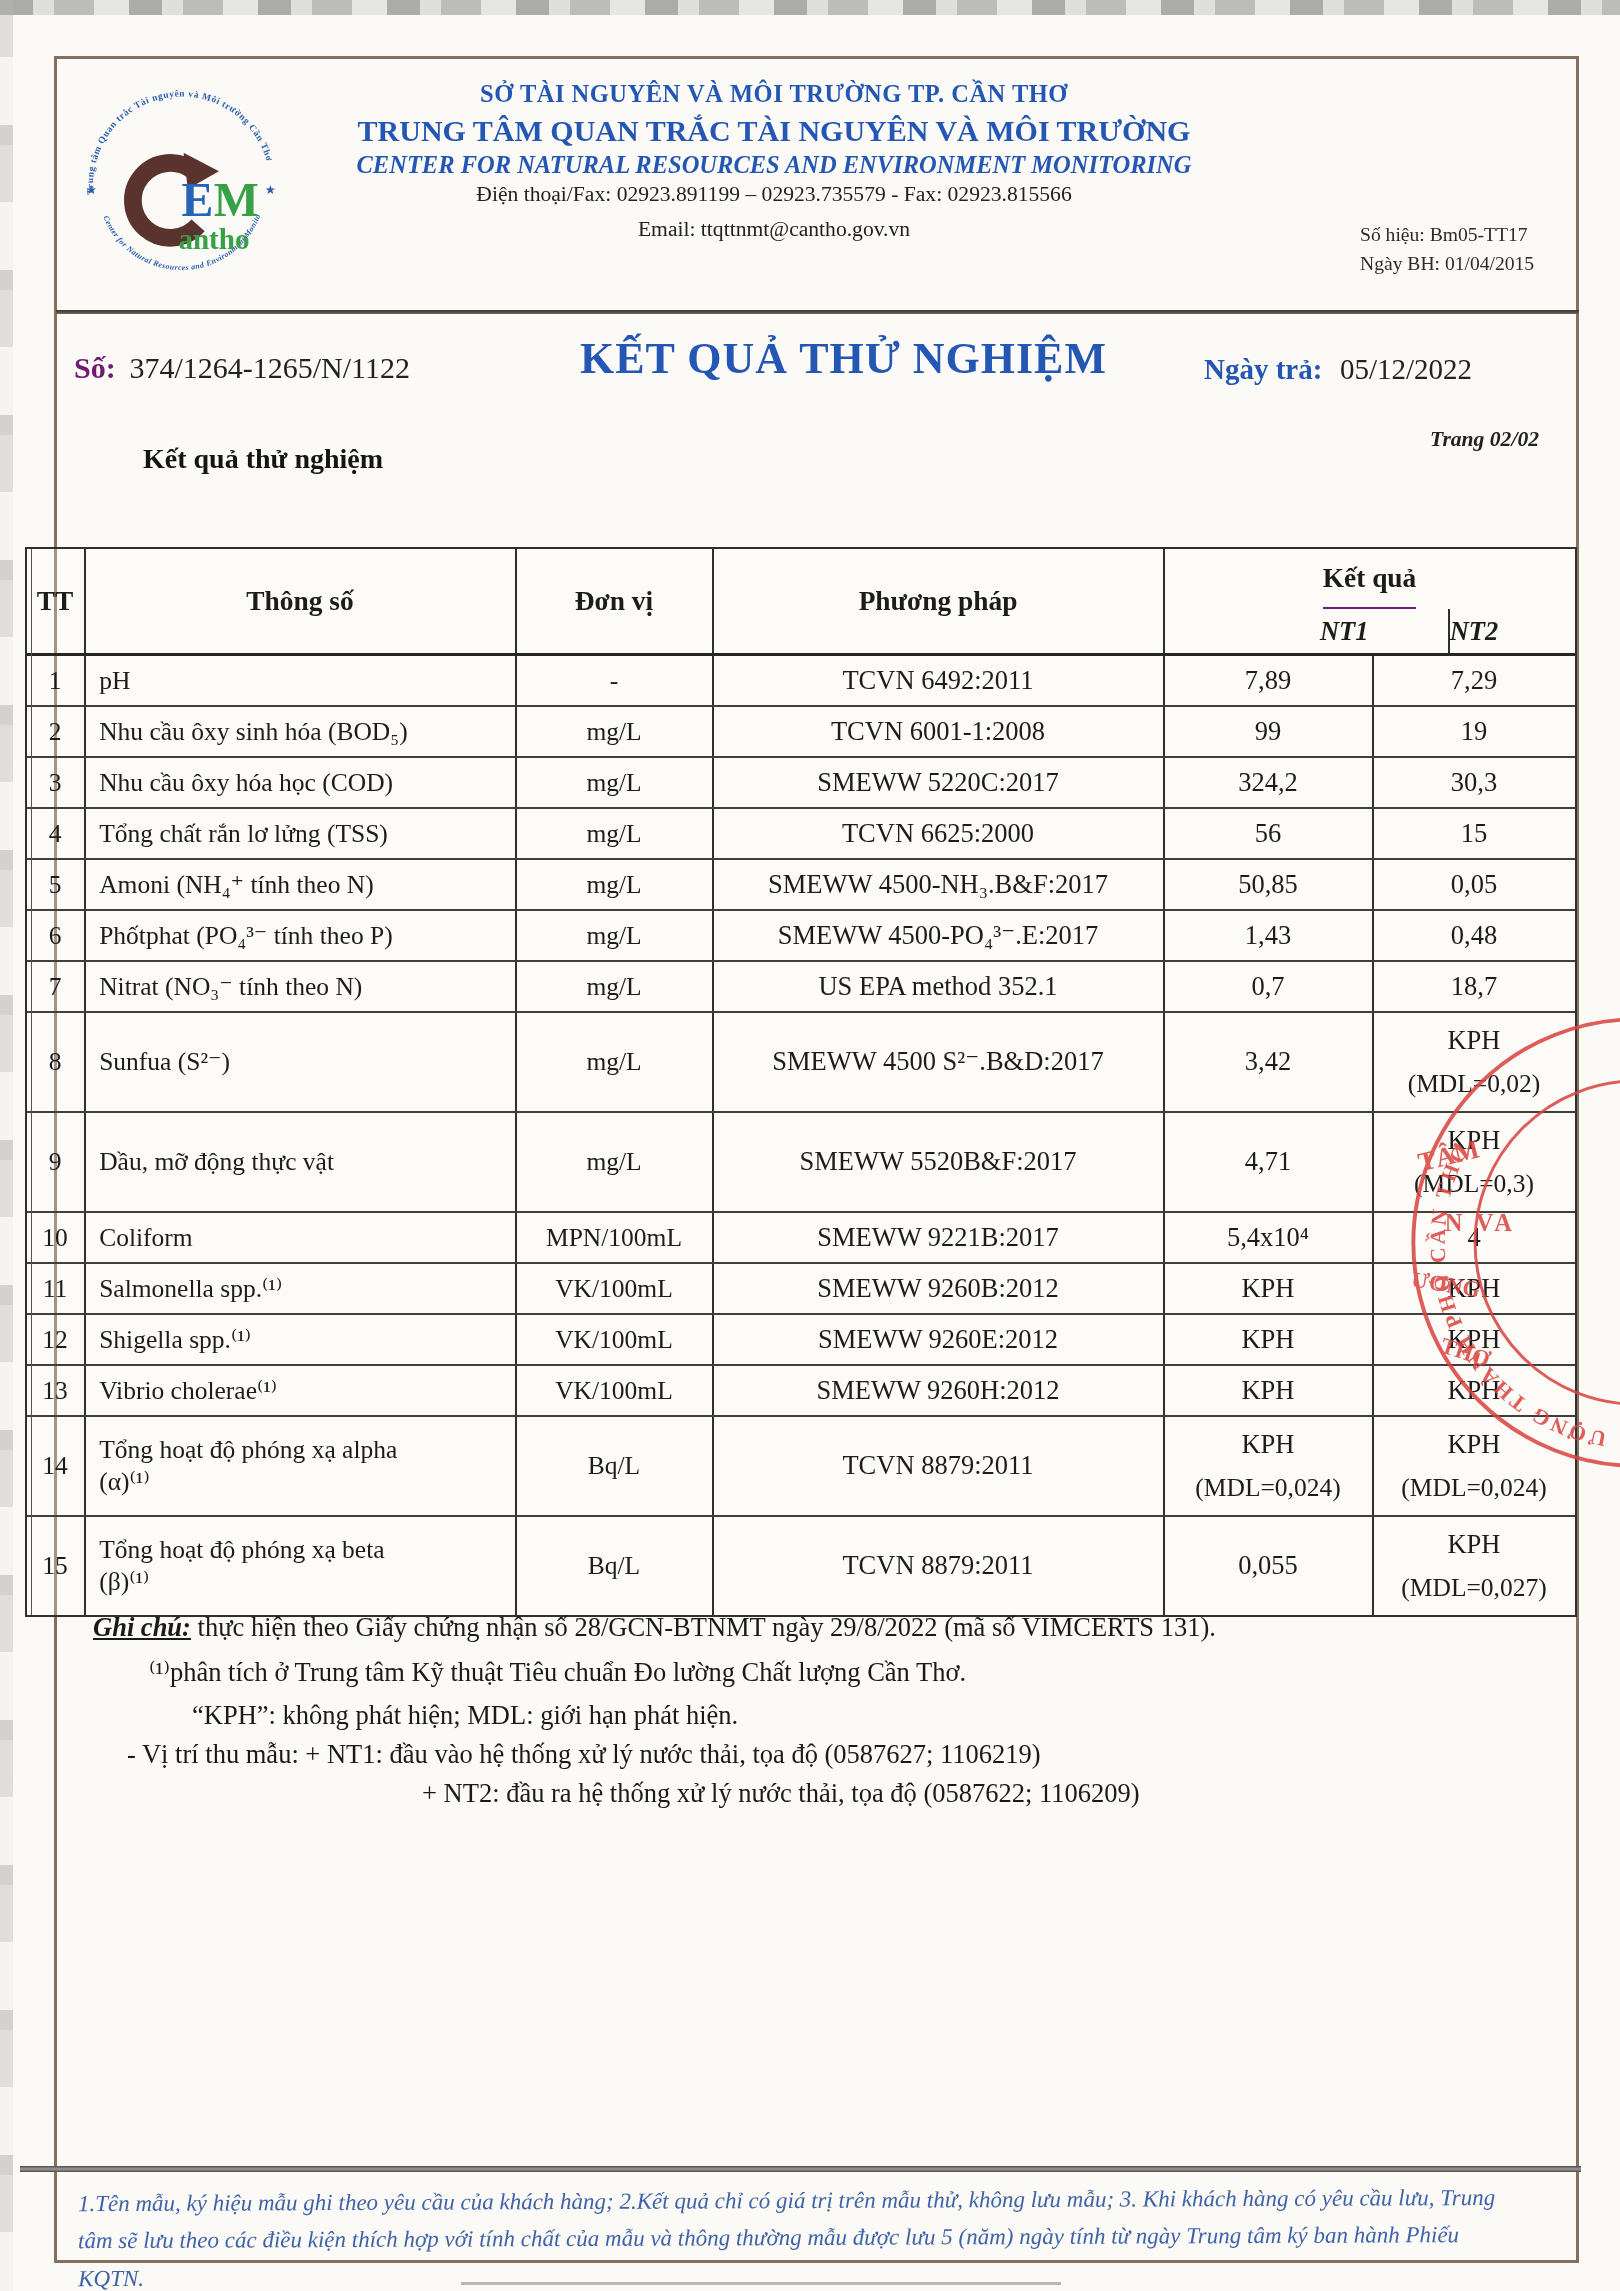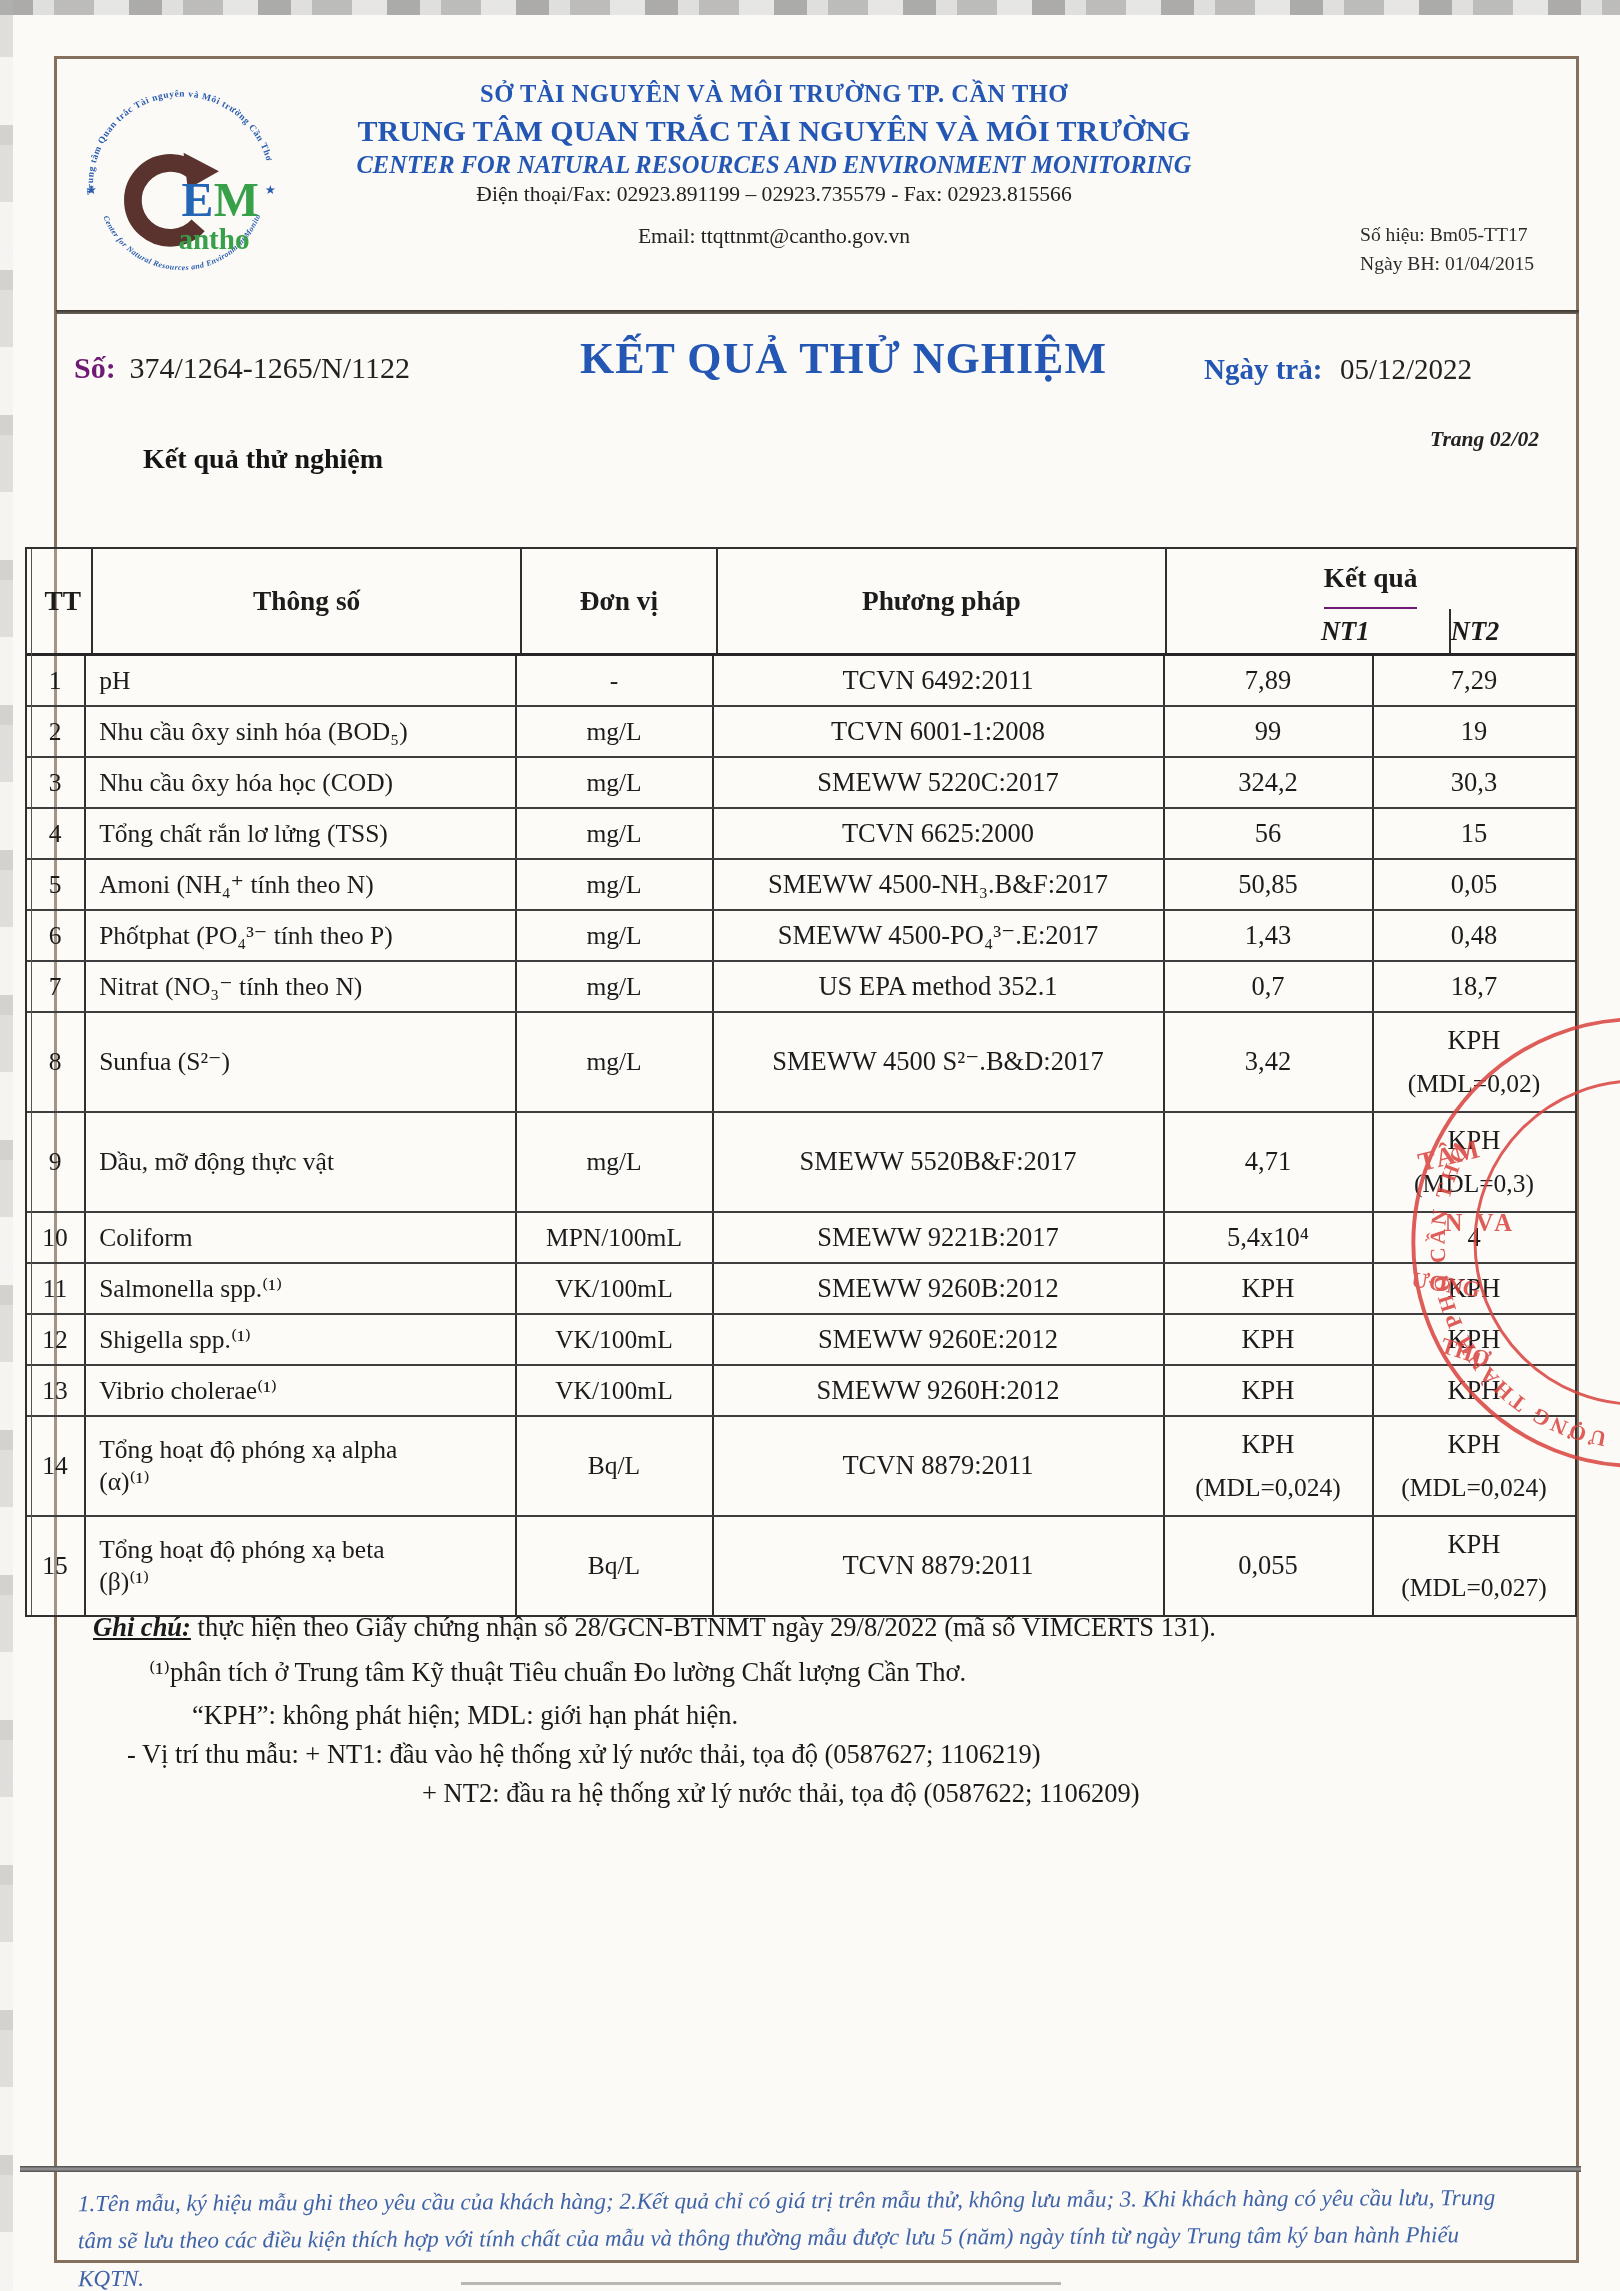--- a/index.html
+++ b/index.html
@@ -16,41 +16,41 @@
   .bottom-scan-line{position:absolute;left:461px;top:2282px;width:600px;height:2.9px;background:#9a9a9a;opacity:.7;}
   .frame{position:absolute;left:54px;top:56px;width:1525px;height:2207px;
     border:3.9px solid #84705c;box-sizing:border-box;}
   
   .head-text{position:absolute;left:284px;top:80px;width:980px;text-align:center;line-height:1.18;}
   .dept{font-size:24.5px;font-weight:bold;color:#2456b4;letter-spacing:0.5px;}
   .center-vi{font-size:30px;font-weight:bold;color:#2456b4;margin-top:3.9px;}
   .center-en{font-size:24.5px;font-weight:bold;font-style:italic;color:#2456b4;margin-top:2.9px;}
   .addr{font-size:21.6px;color:#222;margin-top:5.9px;}
   .phone{font-size:21.6px;color:#222;margin-top:2px;}
-  .email{font-size:21.6px;color:#222;margin-top:17px;}
+  .email{font-size:21.6px;color:#222;margin-top:10px;}
   .form-meta{position:absolute;left:1360px;top:220px;font-size:19.6px;color:#2b2b2b;line-height:1.5;}
   .head-rule{position:absolute;left:56px;top:310px;width:1523px;height:3.9px;
     background:linear-gradient(#3c3831,#6d655a);}
   
   .doc-no{position:absolute;left:74px;top:351px;font-size:30px;}
   .doc-no .lbl{color:#701a75;font-weight:bold;}
   .doc-no .val{color:#222;margin-left:13.7px;}
   .main-title{position:absolute;left:510px;top:333px;width:667px;text-align:center;
     font-size:44px;font-weight:bold;color:#2456b4;letter-spacing:1px;}
   .return{position:absolute;left:1204px;top:353px;font-size:29px;}
   .return .lbl{color:#2456b4;font-weight:bold;}
   .return .val{color:#222;margin-left:17.6px;}
   .trang{position:absolute;left:1372px;top:427px;width:225px;text-align:center;
     font-size:21.6px;font-weight:bold;font-style:italic;color:#222;}
   .subtitle{position:absolute;left:143px;top:443px;font-size:28px;font-weight:bold;color:#151515;}
   
   .tbl{position:absolute;left:24.5px;top:547px;width:1552px;box-sizing:border-box;
     border:2px solid #2f2f2f;border-top-width:2.9px;border-bottom-width:2.9px;background:rgba(255,255,255,.25);}
   .tbl:before{content:"";position:absolute;left:4.9px;top:0;bottom:0;width:1px;background:#555;}
-  .hdr{display:flex;height:104px;border-bottom:3.9px solid #262626;padding-left:8px;}
+  .hdr{display:flex;height:104px;border-bottom:3.9px solid #262626;}
   .hd{box-sizing:border-box;border-right:2px solid #2f2f2f;display:flex;align-items:center;
     justify-content:center;font-weight:bold;font-size:27.4px;}
   .hd-tt{width:59px;}
   .hd-param{width:431px;}
   .hd-unit{width:197px;}
   .hd-method{width:451px;}
   .hd-res{width:410px;display:flex;flex-direction:column;border-right:none;}
   .res-top{height:58px;border-bottom:2px solid #701a75;display:flex;align-items:center;
     justify-content:center;font-weight:bold;font-size:27.4px;}
   .res-sub{flex:1;display:flex;}

